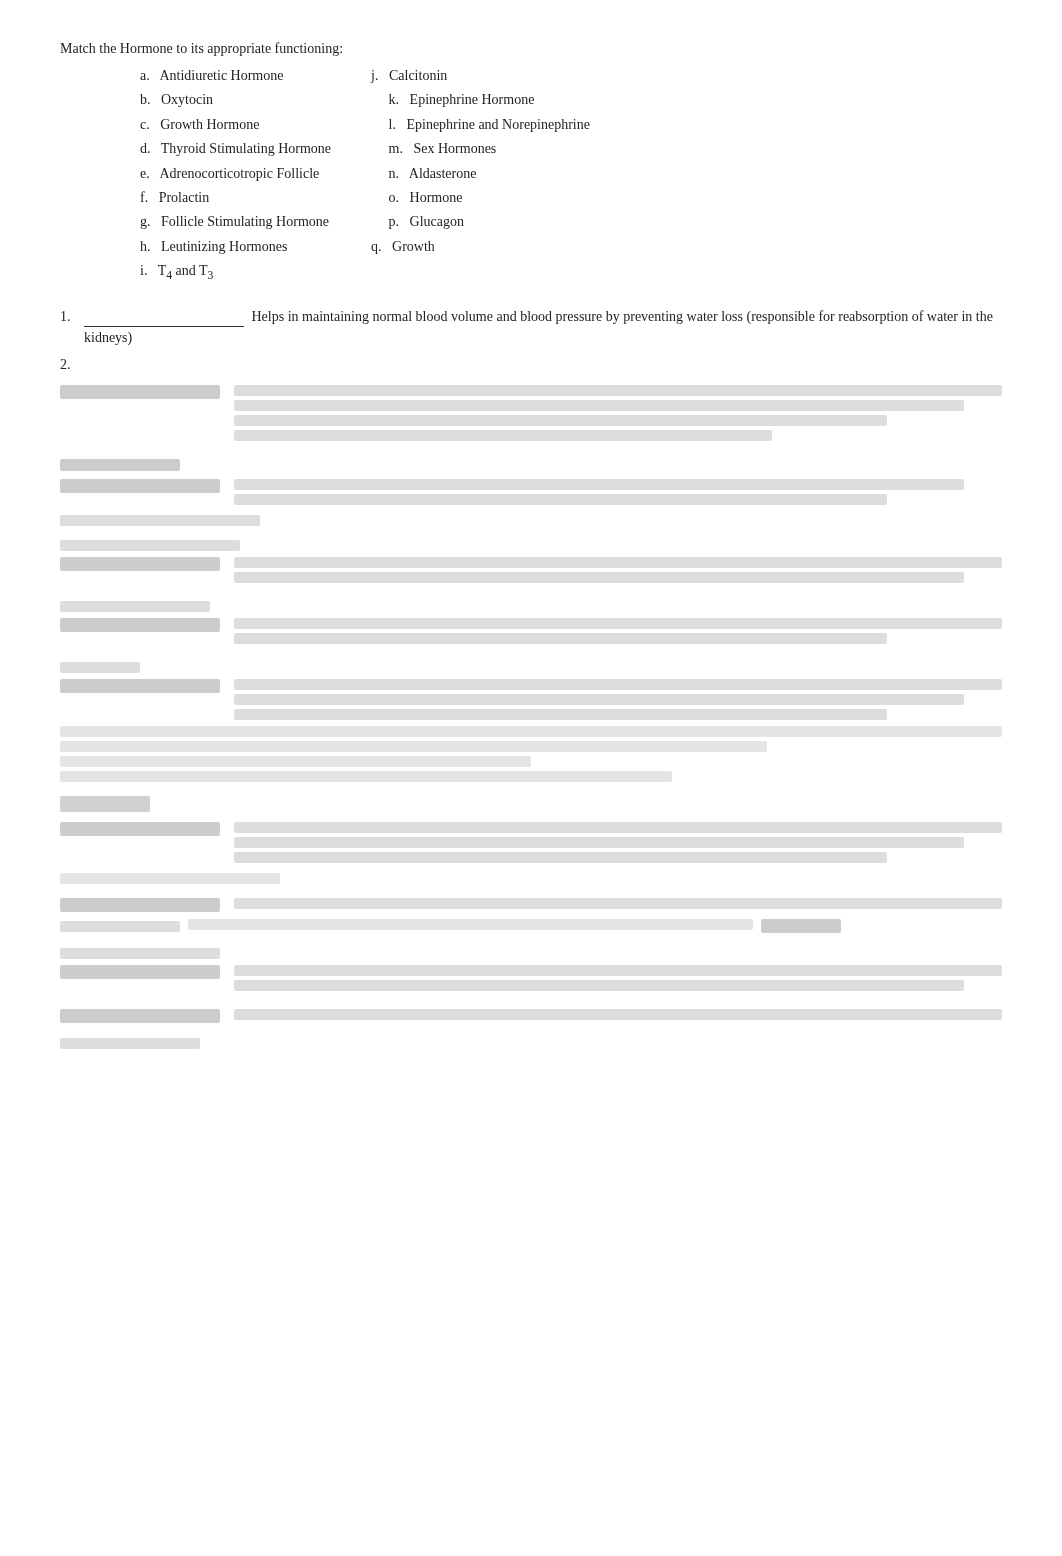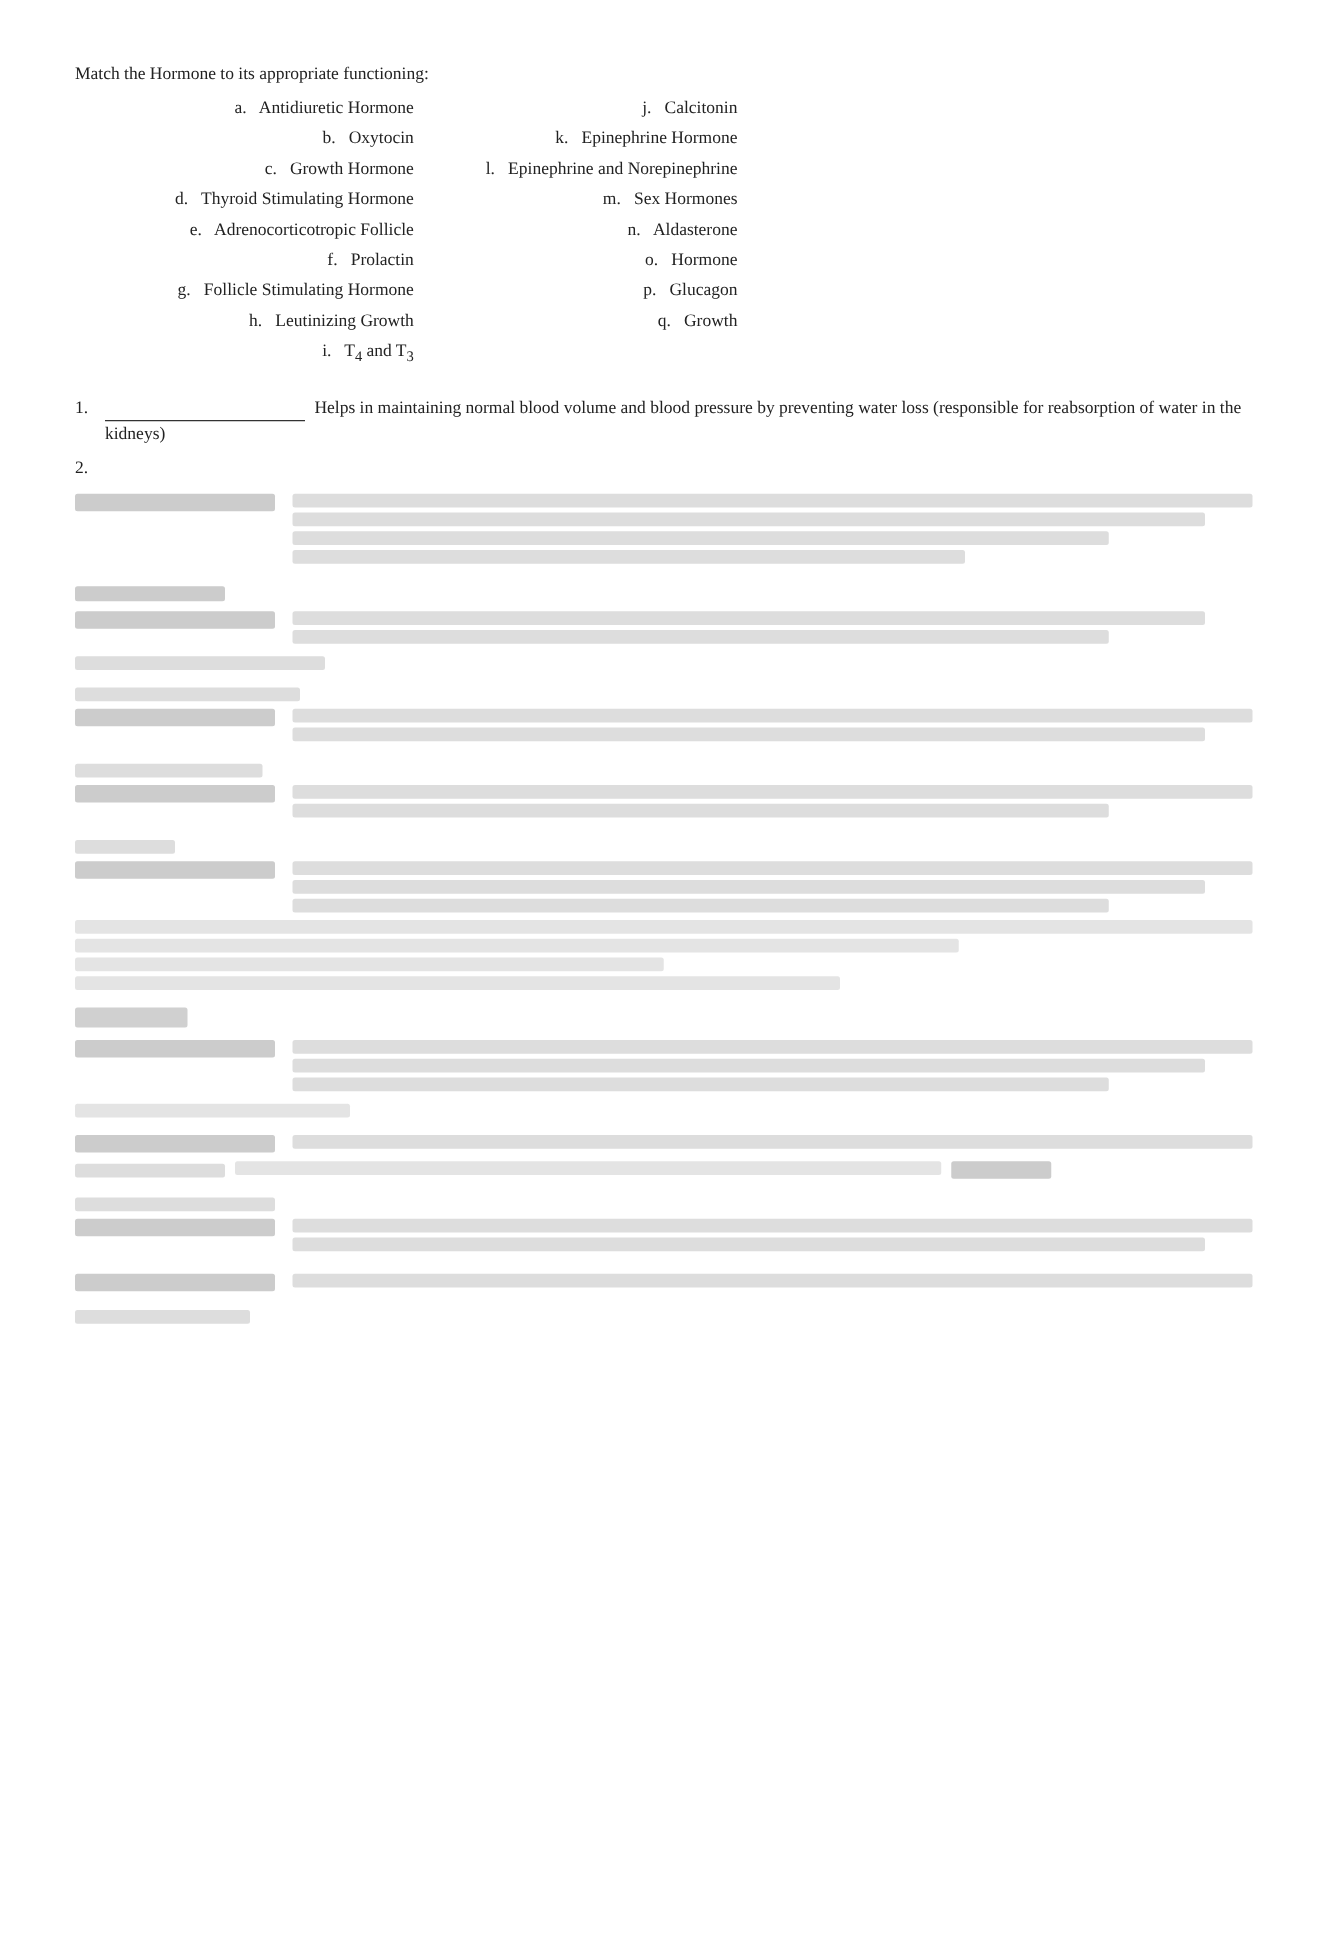--- a/index.html
+++ b/index.html
@@ -14,21 +14,21 @@
       font-size: 14px;
       color: #222222;
       width: 1062px;
       min-height: 1556px;
       padding: 40px 60px;
     }
 
     .page-container {
       width: 100%;
       max-width: 960px;
-      margin: 12px auto;
+      margin: 1px auto;
     }
 
     .instructions {
       margin-bottom: 8px;
       font-size: 14px;
     }
 
     .choices-label {
       margin-left: 40px;
       font-size: 14px;
@@ -39,21 +39,20 @@
       display: flex;
       gap: 40px;
       margin-left: 80px;
       margin-bottom: 20px;
     }
 
     .choices-col {
       display: flex;
       flex-direction: column;
       gap: 2px;
-      align-items: flex-end;
     }
 
     .choice-item {
       font-size: 14px;
       line-height: 1.6;
     }
 
     .questions-section {
       margin-top: 10px;
     }
@@ -163,21 +162,21 @@
       <div class="choice-item">
         <span>f.</span>&nbsp;&nbsp;
         <span>Prolactin</span>
       </div>
       <div class="choice-item">
         <span>g.</span>&nbsp;&nbsp;
         <span>Follicle Stimulating Hormone</span>
       </div>
       <div class="choice-item">
         <span>h.</span>&nbsp;&nbsp;
-        <span>Leutinizing Growth</span>
+        <span>Leutinizing Hormones</span>
       </div>
       <div class="choice-item">
         <span>i.</span>&nbsp;&nbsp;
         <span>T<sub>4</sub> and T<sub>3</sub></span>
       </div>
     </div>
 
     <div class="choices-col">
       <div class="choice-item">
         <span>j.</span>&nbsp;&nbsp;

